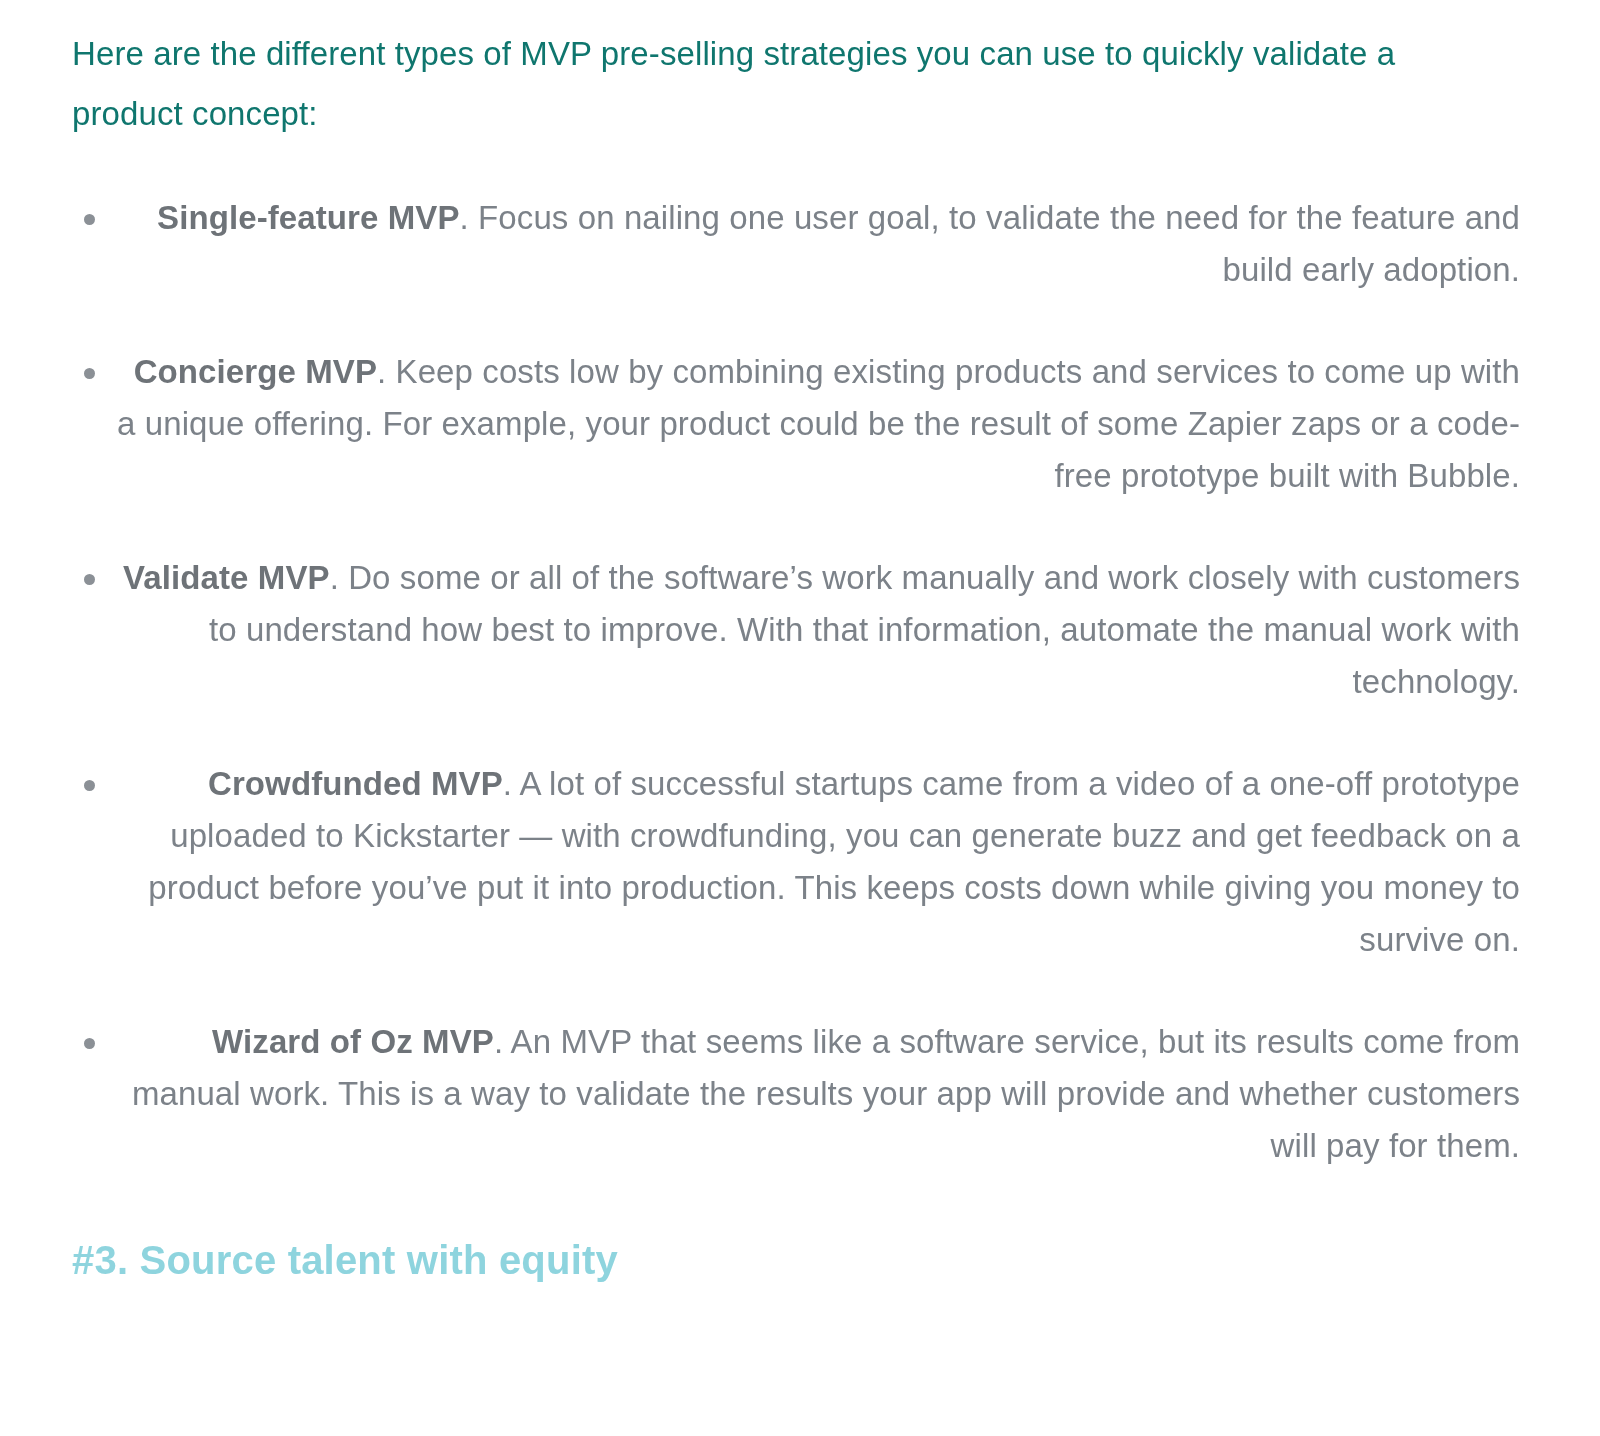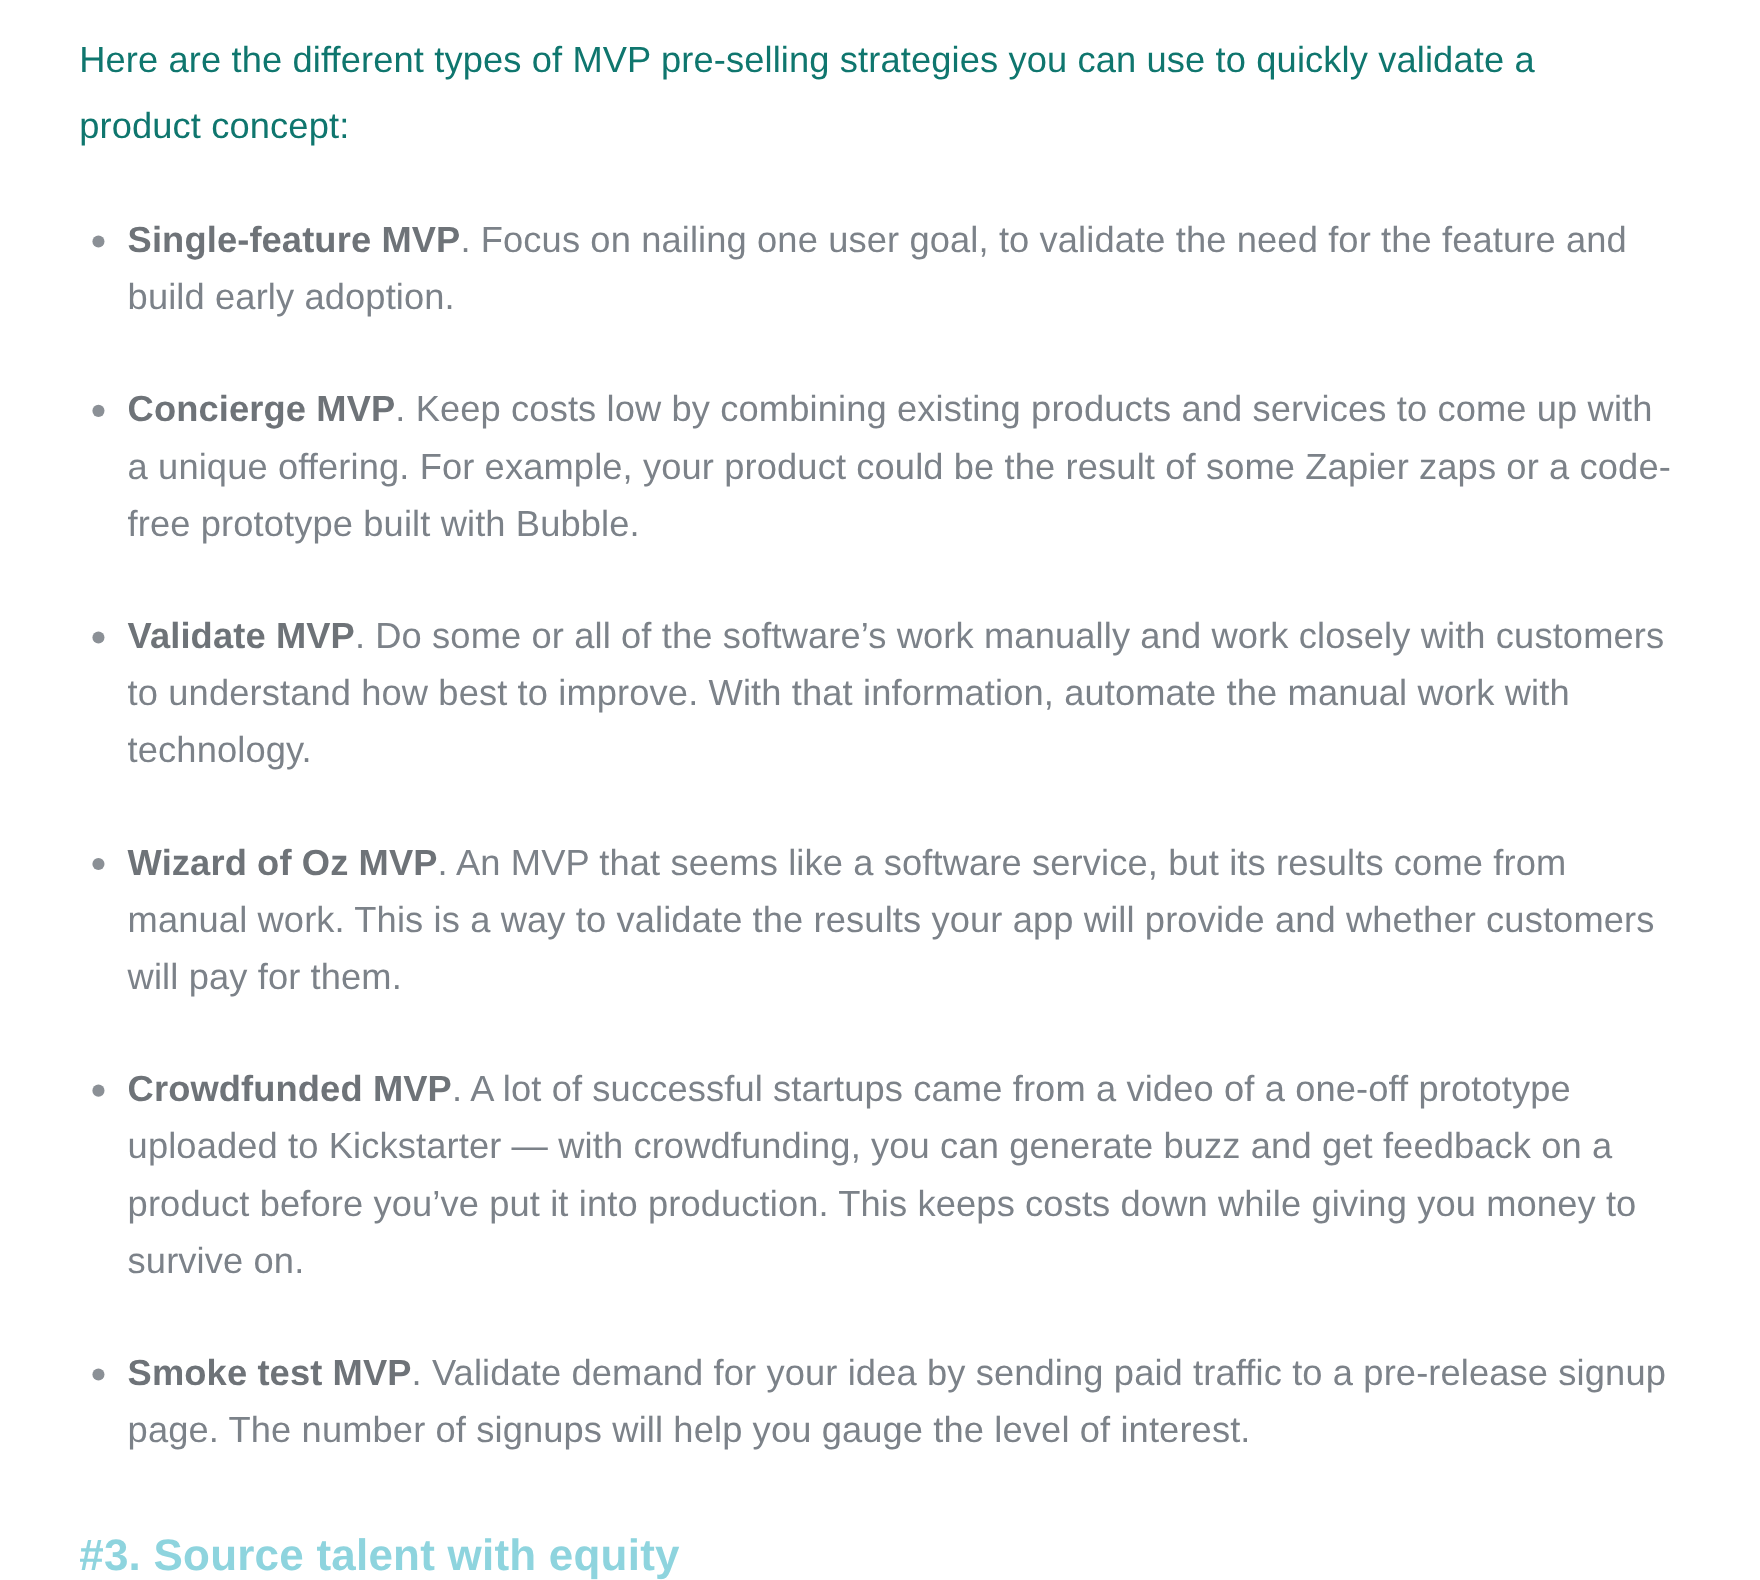--- a/index.html
+++ b/index.html
@@ -29,20 +29,21 @@
     line-height: 60px;
     font-weight: 400;
     letter-spacing: 0.1px;
     max-width: 1430px;
   }
 
   .bullet-list {
     list-style: none;
     margin: 48px 0 0 0;
     padding: 0;
+    text-align: right;
   }
 
   .bullet-item {
     position: relative;
     padding-left: 44px;
     margin: 0 0 50px 0;
     color: #7c8289;
     font-size: 33px;
     line-height: 52px;
     font-weight: 400;
@@ -97,30 +98,26 @@
       <span class="bullet-term">Concierge MVP</span><span class="bullet-desc">. Keep costs low by combining existing products and services to come up with a unique offering. For example, your product could be the result of some Zapier zaps or a code-free prototype built with Bubble.</span>
     </li>
 
     <li class="bullet-item">
       <span class="bullet-marker"></span>
       <span class="bullet-term">Validate MVP</span><span class="bullet-desc">. Do some or all of the software’s work manually and work closely with customers to understand how best to improve. With that information, automate the manual work with technology.</span>
     </li>
 
     <li class="bullet-item">
       <span class="bullet-marker"></span>
-      <span class="bullet-term">Wizard of Oz MVP</span><span class="bullet-desc">. An MVP that seems like a software service, but its results come from manual work. This is a way to validate the results your app will provide and whether customers will pay for them.</span>
-    </li>
-
-    <li class="bullet-item">
-      <span class="bullet-marker"></span>
       <span class="bullet-term">Crowdfunded MVP</span><span class="bullet-desc">. A lot of successful startups came from a video of a one-off prototype uploaded to Kickstarter — with crowdfunding, you can generate buzz and get feedback on a product before you’ve put it into production. This keeps costs down while giving you money to survive on.</span>
     </li>
 
     <li class="bullet-item">
       <span class="bullet-marker"></span>
-      <span class="bullet-term">Smoke test MVP</span><span class="bullet-desc">. Validate demand for your idea by sending paid traffic to a pre-release signup page. The number of signups will help you gauge the level of interest.</span>
+      <span class="bullet-term">Wizard of Oz MVP</span><span class="bullet-desc">. An MVP that seems like a software service, but its results come from manual work. This is a way to validate the results your app will provide and whether customers will pay for them.</span>
     </li>
+
 
   </ul>
 
   <h2 class="section-heading">#3. Source talent with equity</h2>
 
 </div>
 
 </body></html>

